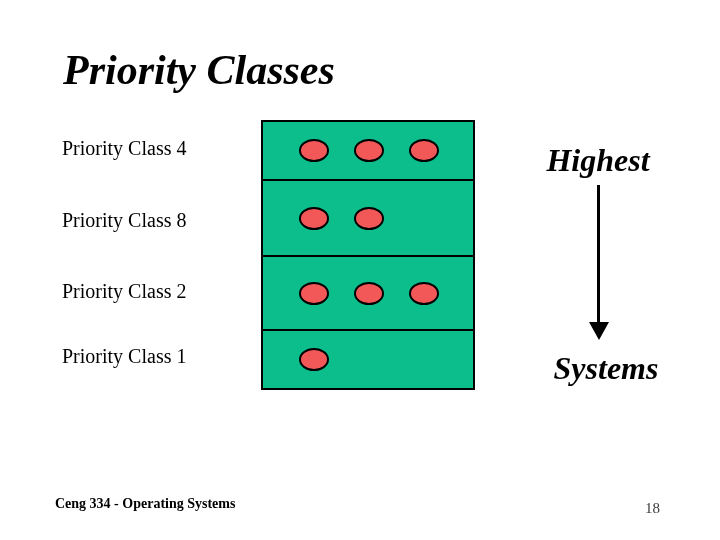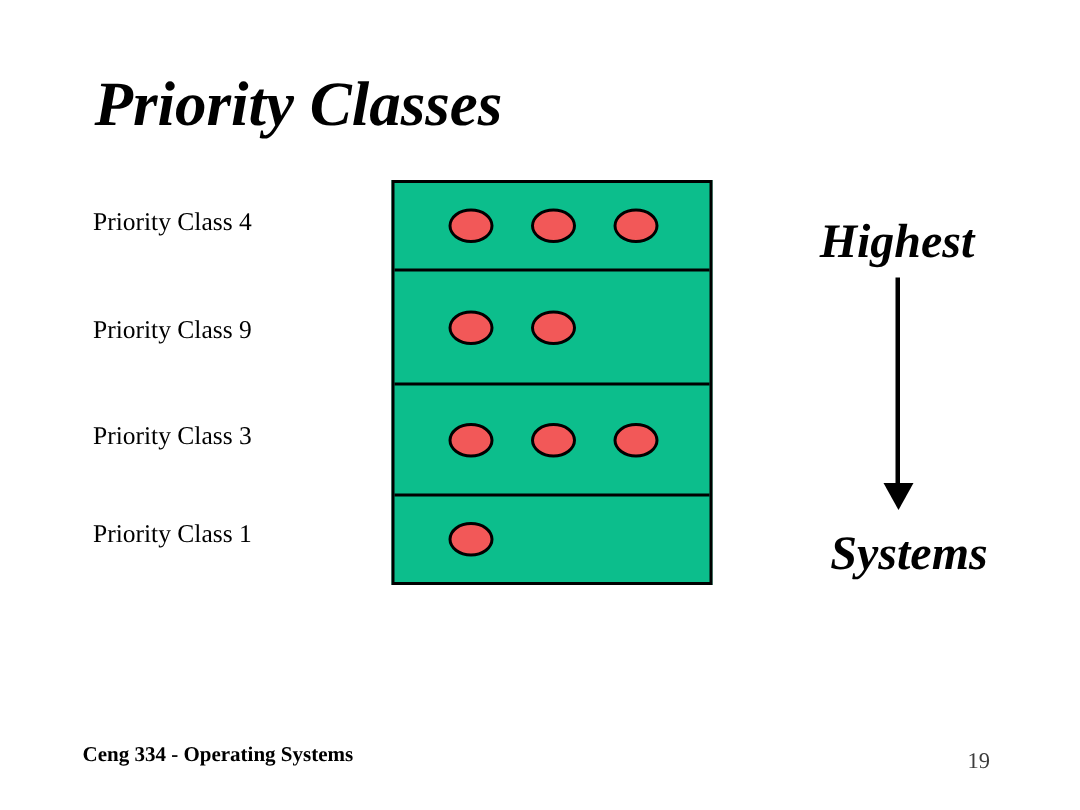--- a/index.html
+++ b/index.html
@@ -27,21 +27,21 @@
     line-height: 48px;
     font-weight: bold;
     font-style: italic;
     white-space: nowrap;
   }
 
   
   .class-label {
     position: absolute;
     left: 62px;
-    font-size: 17px;
+    font-size: 20px;
     line-height: 28px;
     white-space: nowrap;
   }
   .lbl0 { top: 134px; }
   .lbl1 { top: 206px; }
   .lbl2 { top: 277px; }
   .lbl3 { top: 342px; text-align: center; }
 
   
   .queue-box {
@@ -140,22 +140,22 @@
   }
 </style>
 </head>
 <body>
 
 <div class="slide">
 
   <h1 class="slide-title">Priority Classes</h1>
 
   <div class="class-label lbl0">Priority Class 4</div>
-  <div class="class-label lbl1">Priority Class 9</div>
-  <div class="class-label lbl2">Priority Class 3</div>
+  <div class="class-label lbl1">Priority Class 8</div>
+  <div class="class-label lbl2">Priority Class 2</div>
   <div class="class-label lbl3">Priority Class 1</div>
 
   <div class="queue-box">
     <div class="queue-row qr0">
         <span class="oval"></span>
         <span class="oval"></span>
         <span class="oval"></span>
       </div>
     <div class="divider dv0"></div>
     <div class="queue-row qr1">
@@ -173,15 +173,15 @@
         <span class="oval"></span>
       </div>
   </div>
 
   <div class="scale-label scale-highest">Highest</div>
   <div class="arrow-line"></div>
   <div class="arrow-head"></div>
   <div class="scale-label scale-lowest">Systems</div>
 
   <div class="footer-text">Ceng 334 - Operating Systems</div>
-  <div class="page-number">19</div>
+  <div class="page-number">18</div>
 
 </div>
 
 </body></html>

